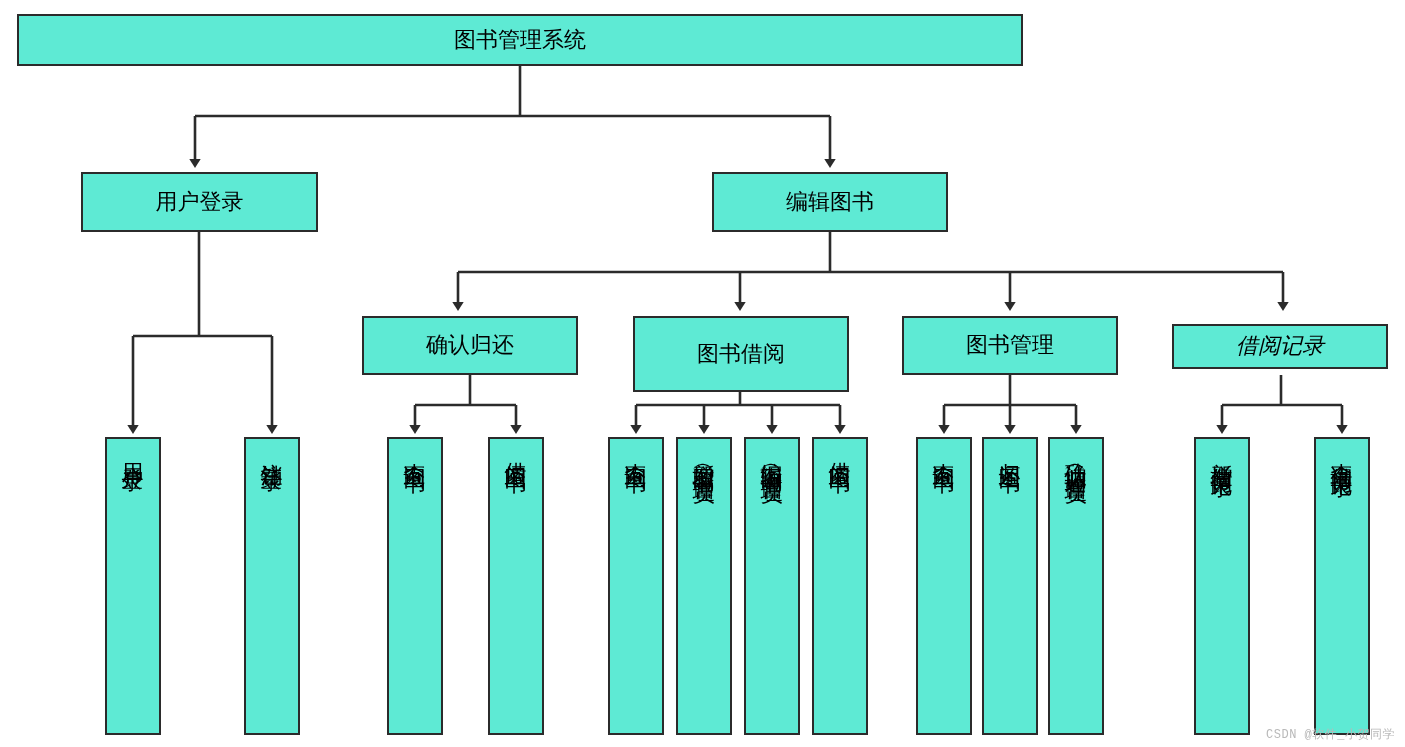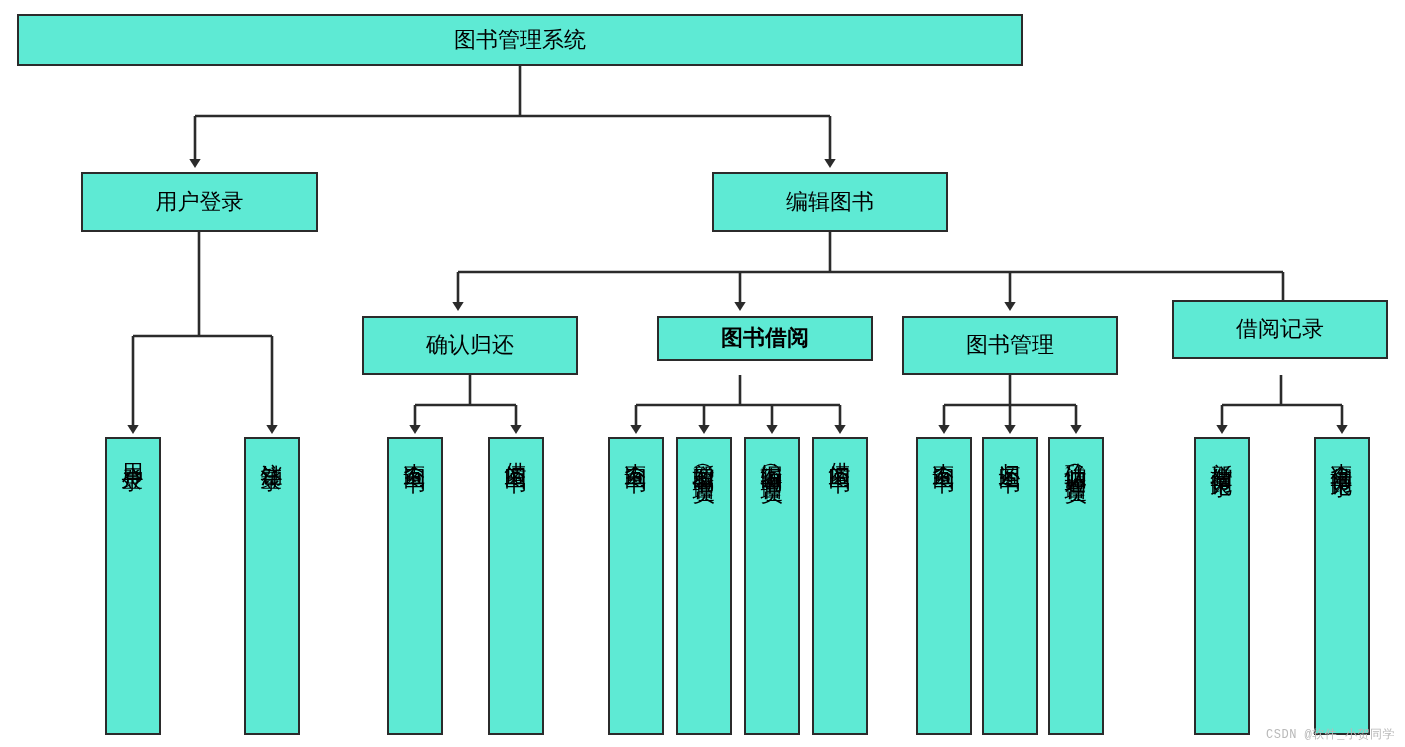--- a/index.html
+++ b/index.html
@@ -127,27 +127,27 @@
   <div class="node h-label" style="left:81px; top:172px; width:237px; height:60px;">
     <span>用户登录</span>
   </div>
   <div class="node h-label" style="left:712px; top:172px; width:236px; height:60px;">
     <span>编辑图书</span>
   </div>
 
   <div class="node h-label" style="left:362px; top:316px; width:216px; height:59px;">
     <span>确认归还</span>
   </div>
-  <div class="node h-label" style="left:657px; top:316px; width:216px; height:45px;font-weight:bold;">
+  <div class="node h-label" style="left:633px; top:316px; width:216px; height:76px;">
     <span>图书借阅</span>
   </div>
   <div class="node h-label" style="left:902px; top:316px; width:216px; height:59px;">
     <span>图书管理</span>
   </div>
-  <div class="node h-label" style="left:1172px; top:300px; width:216px; height:59px;">
+  <div class="node h-label" style="left:1172px; top:324px; width:216px; height:45px;font-style:italic;">
     <span>借阅记录</span>
   </div>
 
   <div class="node v-label" style="left:105px; top:437px; width:56px; height:298px;">
     <span class="vtext">用户登录</span>
   </div>
   <div class="node v-label" style="left:244px; top:437px; width:56px; height:298px;">
     <span class="vtext">注销登录</span>
   </div>
 

